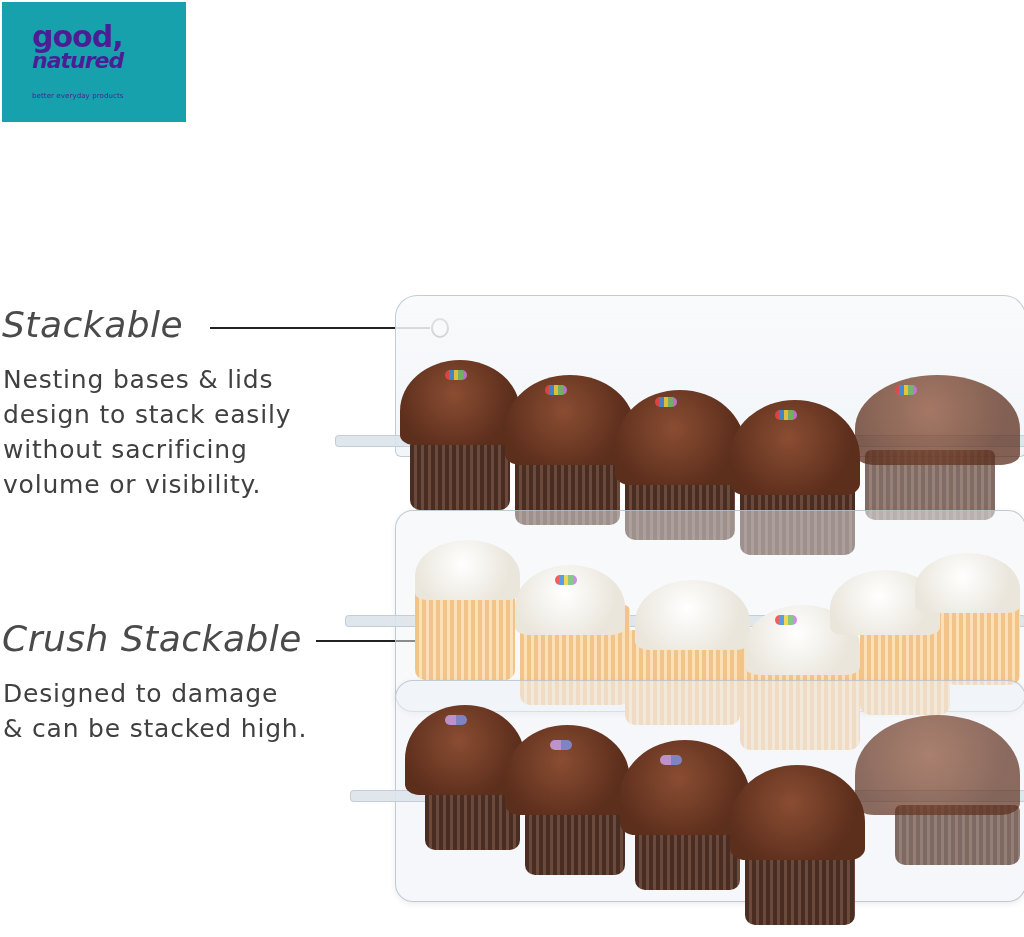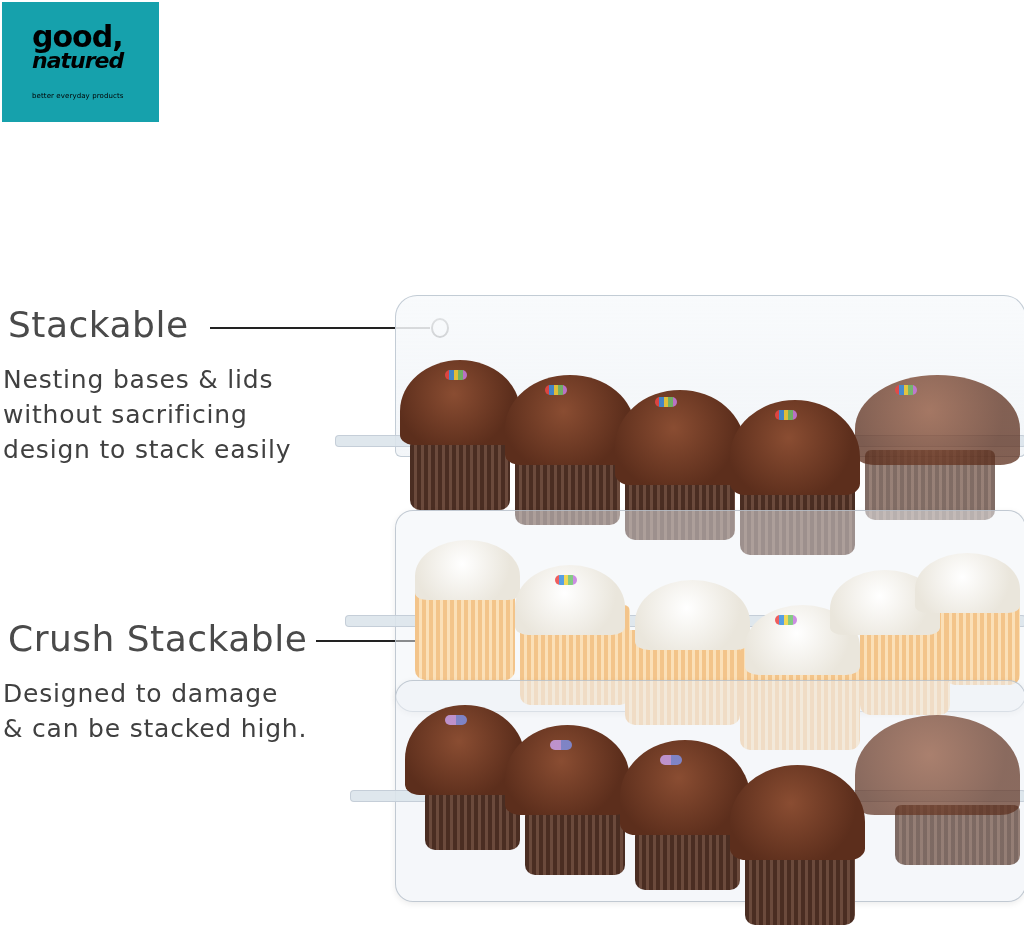--- a/index.html
+++ b/index.html
@@ -1,29 +1,29 @@
 <!DOCTYPE html>
 <html><head>
 <meta charset="utf-8">
 <style>
   html, body { margin: 0; padding: 0; }
   body {
     width: 1024px; height: 937px; background: #ffffff; position: relative; overflow: hidden;
     font-family: "DejaVu Sans", "Liberation Sans", sans-serif; color: #4a4a4a;
   }
   .logo {
-    position: absolute; left: 2px; top: 2px; width: 157px; height: 120px; background: #16a1ac;
-    color: #000000; display: flex; flex-direction: column; align-items: flex-start; justify-content: center;
+    position: absolute; left: 2px; top: 2px; width: 184px; height: 120px; background: #16a1ac;
+    color: #4c1d95; display: flex; flex-direction: column; align-items: flex-start; justify-content: center;
     padding-left: 30px; box-sizing: border-box;
   }
   .logo .l1 { font-family: "DejaVu Sans", sans-serif; font-weight: bold; font-size: 30px; line-height: 26px; letter-spacing: -1px; }
   .logo .l2 { font-family: "DejaVu Sans", sans-serif; font-weight: bold; font-size: 22px; line-height: 22px; letter-spacing: -1px; font-style: italic; }
   .logo .tag { font-size: 7px; margin-top: 20px; letter-spacing: 0.1px; }
 
-  .feature-title { position: absolute; left: 8px; font-size: 36px; font-weight: normal; color: #4a4a4a; letter-spacing: 0.5px; }
+  .feature-title { position: absolute; left: 2px; font-size: 36px; font-weight: normal; color: #4a4a4a; letter-spacing: 0.5px; font-style: italic; }
   .feature-desc { position: absolute; left: 3px; font-size: 25px; line-height: 35px; color: #404040; letter-spacing: 0.8px; }
 
   .callout-line { position: absolute; height: 2px; background: #222; }
   .callout-dot { position: absolute; width: 18px; height: 20px; border: 2px solid #222; border-radius: 50%; background: rgba(255,255,255,0.3); box-sizing: border-box; }
 
   
   .product { position: absolute; left: 335px; top: 285px; width: 689px; height: 650px; }
   .tray { position: absolute; border-radius: 18px; background: linear-gradient(180deg, rgba(235,240,245,0.85), rgba(215,222,230,0.6)); border: 1px solid rgba(180,190,200,0.8); box-shadow: 0 2px 6px rgba(0,0,0,0.08); }
   .lid { position: absolute; border-radius: 22px 22px 6px 6px; background: linear-gradient(180deg, rgba(248,250,252,0.95), rgba(230,236,242,0.5)); border: 1px solid rgba(190,200,210,0.9); }
   .flange { position: absolute; height: 10px; background: rgba(220,228,235,0.9); border: 1px solid rgba(190,200,210,0.8); border-radius: 4px; }
@@ -42,22 +42,23 @@
   <div class="l1">good,</div>
   <div class="l2">natured</div>
   <div class="tag">better everyday products</div>
 </div>
 
 <div class="feature-title" style="top:304px;">Stackable</div>
 <div class="callout-line" style="left:210px; top:327px; width:220px;"></div>
 <div class="callout-dot" style="left:431px; top:318px;"></div>
 <div class="feature-desc" style="top:362px;">
   <div>Nesting bases &amp; lids</div>
+  <div>design to stack easily</div>
   <div>without sacrificing</div>
-  <div>design to stack easily</div>
+  <div>volume or visibility.</div>
 </div>
 
 <div class="feature-title" style="top:618px;">Crush Stackable</div>
 <div class="callout-line" style="left:316px; top:640px; width:110px;"></div>
 <div class="callout-dot" style="left:427px; top:631px;"></div>
 <div class="feature-desc" style="top:676px;">
   <div>Designed to damage</div>
   <div>&amp; can be stacked high.</div>
 </div>
 

